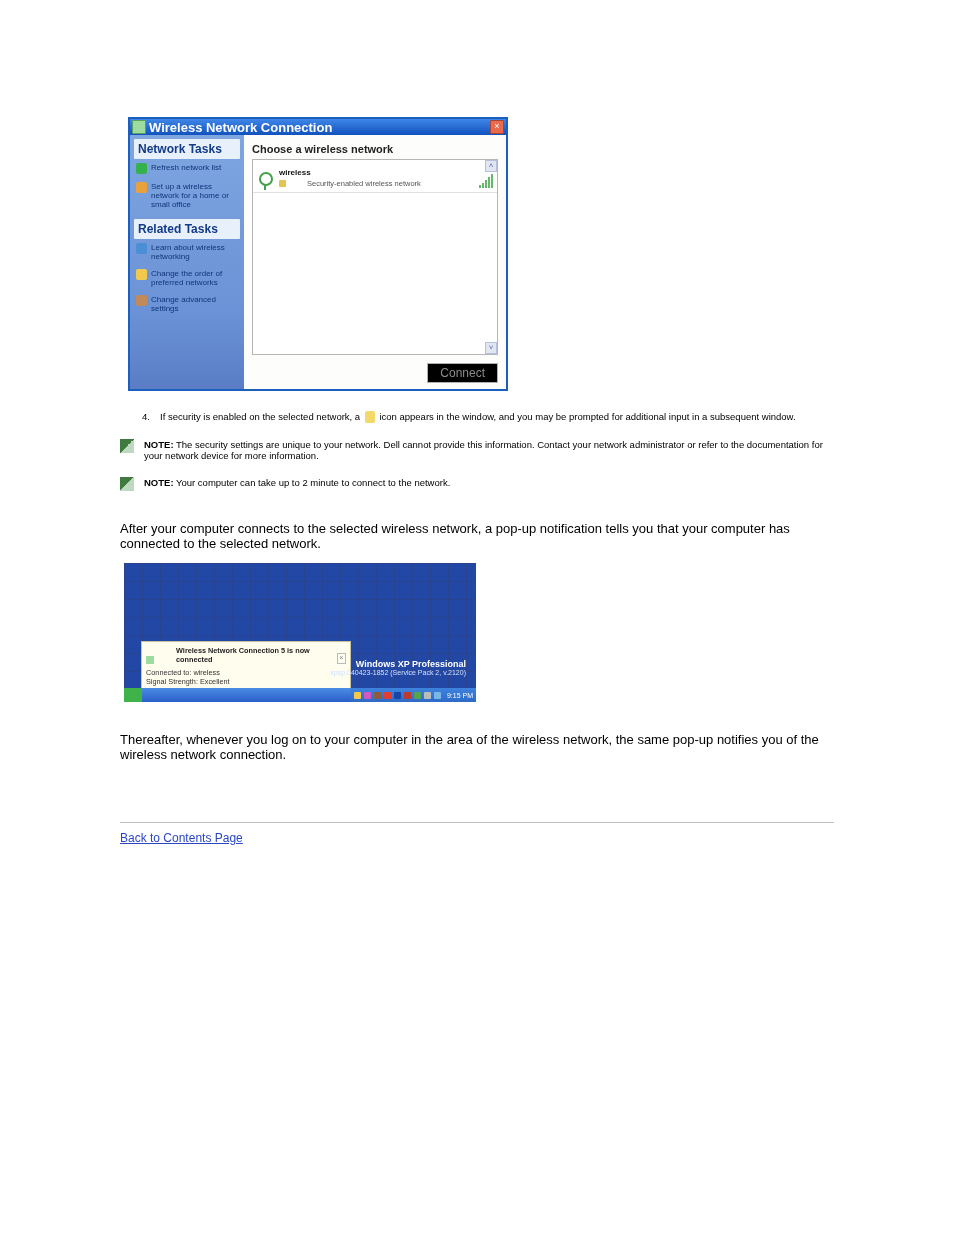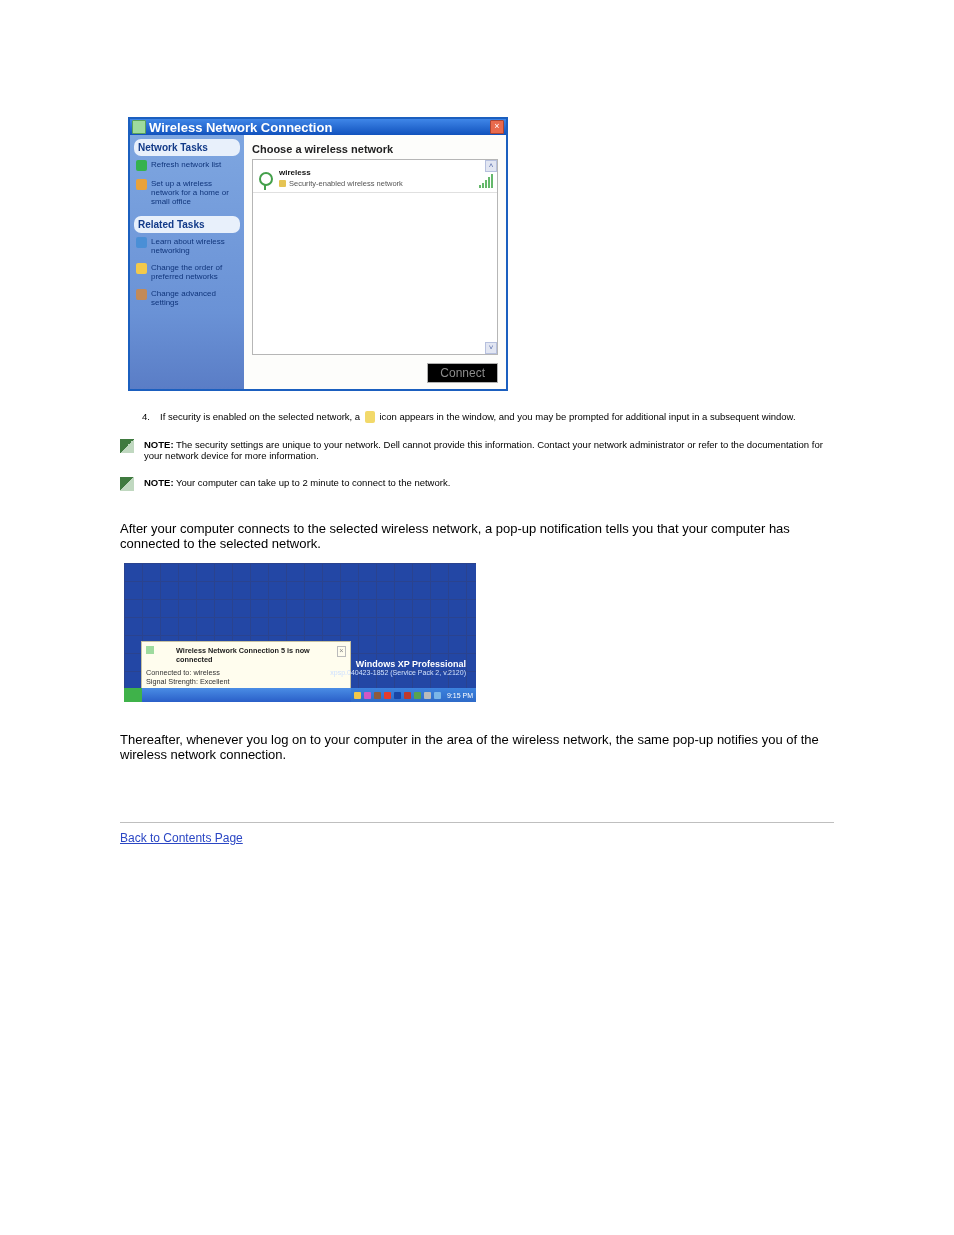--- a/index.html
+++ b/index.html
@@ -7,21 +7,21 @@
   .indent{margin-left:120px;margin-right:120px}
 
   
   .win{width:376px;border:2px solid #1b5fbf;background:#ece9d8;margin:117px 0 0 8px}
   .titlebar{height:16px;background:linear-gradient(#3f86e8,#1152bd);display:flex;align-items:center;padding:0 2px}
   .titlebar .icon{width:12px;height:12px;background:#9edb9e;margin-right:3px;border:1px solid #5aa15a;border-radius:1px}
   .titlebar .title{color:#fff;font-weight:bold;font-size:13px;flex:1}
   .titlebar .closex{width:12px;height:12px;background:#e96a4d;color:#fff;font-size:9px;text-align:center;line-height:11px;border:1px solid #a43;border-radius:1px}
   .winbody{display:flex}
   .sidebar{width:106px;background:linear-gradient(#7ea6e0,#6a92d6 70%,#5a7dc6);padding:4px}
-  .sidehead{background:#e8f0fb;color:#123a88;font-weight:bold;font-size:10px;padding:3px 4px;border-radius:7px}
+  .sidehead{background:#e8f0fb;color:#123a88;font-weight:bold;font-size:12px;padding:3px 4px;border-radius:1px}
   .sideitem{display:flex;gap:4px;padding:4px 2px}
   .sideicon{width:11px;height:11px;flex:0 0 11px;border-radius:2px}
   .si-green{background:#35b24d}
   .si-orange{background:#e9a23b}
   .si-blue{background:#4a8fd6}
   .si-star{background:#f2c94c}
   .si-gear{background:#c28a58}
   .sidelabel{color:#10357b;font-size:8px;line-height:9px}
   .sidesep{height:6px}
 
@@ -30,41 +30,41 @@
   .mainsub{font-size:8px;color:#444;padding:0 8px 4px 8px;line-height:10px}
   .netlist{position:relative;margin:0 8px 4px 8px;height:194px;border:1px solid #b6b6b6;background:#fff}
   .scrollup,.scrolldown{position:absolute;right:0;width:10px;height:10px;background:#e2e6f2;color:#5a6fad;font-size:8px;text-align:center;line-height:9px;border:1px solid #b6c0de}
   .scrollup{top:0}.scrolldown{bottom:0}
   .netentry{display:flex;align-items:flex-end;padding:4px;height:24px;border-bottom:1px solid #e0e0e0}
   .signalico{width:18px;height:18px;display:flex;align-items:center;justify-content:center}
   .signalico .dot{width:10px;height:10px;border:2px solid #44a04b;border-radius:50%;position:relative}
   .signalico .stem{position:absolute;width:2px;height:6px;background:#44a04b;bottom:-6px;left:3px}
   .netinfo{flex:1;margin-left:4px}
   .netname{font-size:8px;font-weight:bold;color:#111}
-  .netdesc{font-size:7.5px;color:#555;display:flex;align-items:center;gap:3px;margin-top:2px}
+  .netdesc{font-size:7.5px;color:#555;display:flex;align-items:center;gap:21px;margin-top:2px}
   .lockico{width:7px;height:7px;background:#e5c454;border-radius:1px}
   .bars{display:flex;align-items:flex-end;gap:1px;height:14px}
   .bars span{width:2px;background:#65b86b}
   .bars .b1{height:3px}.bars .b2{height:5px}.bars .b3{height:8px}.bars .b4{height:11px}.bars .b5{height:14px}
   .connectrow{text-align:right;padding:4px 8px 6px 8px}
   .connectbtn{border:1px solid #b0b0b0;background:#000000;color:#8c8c8c;font-size:12px;padding:2px 12px}
   .ol-item{display:flex;gap:10px;margin-top:20px}
   .ol-num{width:30px;text-align:right;font-size:9.5px}
   .ol-body{flex:1;font-size:9.5px}
   .ol-body .smallimg{display:inline-block;width:10px;height:12px;vertical-align:-3px;background:#f2d96a;border-radius:2px;margin:0 2px}
   .note{display:flex;gap:10px;margin-top:16px}
   .noteico{width:14px;height:14px;flex:0 0 14px;background:linear-gradient(135deg,#3f7a3f 50%,#c0d8c0 50%)}
   .notelbl{font-weight:bold}
   .body-line2{margin-top:30px;font-size:13px}
 
   
   .shot2{width:352px;height:139px;margin:12px 0 0 4px;background:#2347a5;position:relative;overflow:hidden}
   .grid{position:absolute;inset:0;background-image:linear-gradient(#31407a 1px,transparent 1px),linear-gradient(90deg,#31407a 1px,transparent 1px);background-size:18px 18px;opacity:.5}
   .tip{position:absolute;left:17px;top:78px;width:200px;background:#fffdee;border:1px solid #c6c1a1;padding:4px;font-size:7.3px}
-  .tiphead{display:flex;align-items:flex-start;gap:22px}
+  .tiphead{display:flex;align-items:flex-end;gap:22px}
   .tiphead .ico{width:10px;height:8px;background:#9edb9e}
   .tiphead .title{font-weight:bold;color:#222}
   .tiphead .x{margin-left:auto;width:9px;height:9px;border:1px solid #bbb;color:#888;text-align:center;line-height:8px}
   .tipbody{color:#333;margin-top:4px;line-height:9px}
   .branding{position:absolute;right:10px;top:96px;text-align:right}
   .brand1{color:#fff;font-weight:bold;font-size:9px}
   .brand2{color:#cfe1ff;font-size:7px}
   .taskbar{position:absolute;left:0;right:0;bottom:0;height:14px;background:linear-gradient(#4a8de5,#2a5fc8);display:flex}
   .start{width:18px;height:14px;background:#3fb24a}
   .trayspacer{flex:1}

